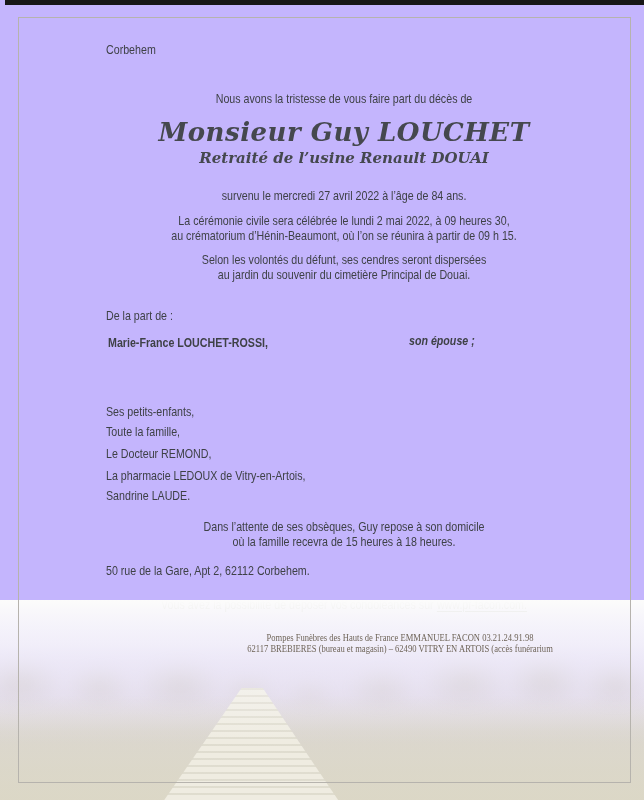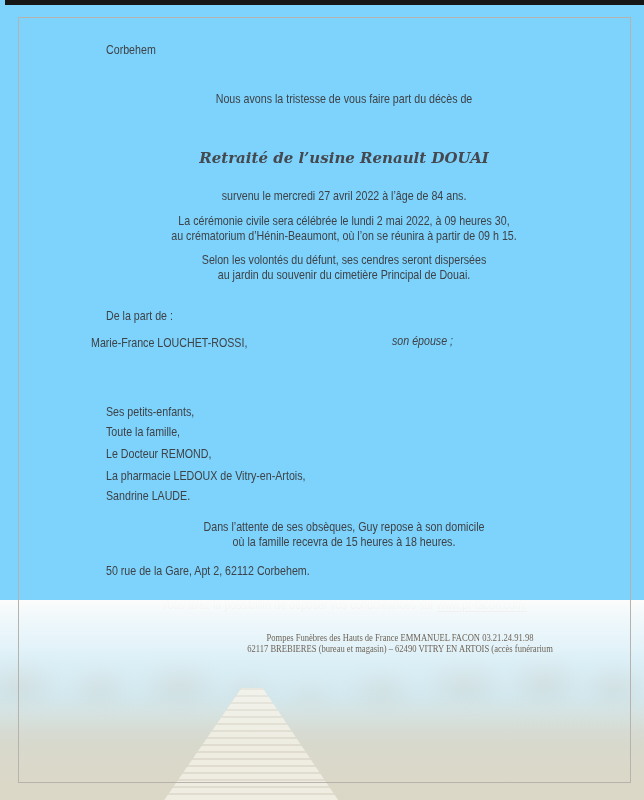--- a/index.html
+++ b/index.html
@@ -1,19 +1,19 @@
 <!DOCTYPE html>
 <html><head>
 <meta charset="utf-8">
 <style>
   html,body{margin:0;padding:0;background:#e8e8e8;}
   .card{
     position:relative;
     width:644px;height:800px;
-    background:#7dd3fc;
+    background:#c4b5fd;
     overflow:hidden;
     font-family:"Liberation Sans", sans-serif;
     color:#3e4146;
   }
   .scan-edge-top{position:absolute;top:0;left:5px;right:0;height:5px;background:#161616;}
   .inner-frame{
     position:absolute;left:18px;top:17px;width:611px;height:764px;
     border:1px solid #b6b3ad;pointer-events:none;z-index:5;
   }
   
@@ -46,21 +46,21 @@
   .left{left:106px;transform-origin:0 50%;white-space:nowrap;}
   .center{left:58px;width:572px;text-align:center;transform-origin:50% 50%;}
   .serif-title{
     left:58px;width:572px;text-align:center;
     font-family:"DejaVu Serif","Liberation Serif",serif;
     font-style:italic;font-weight:700;color:#45484e;
     transform:none;
   }
   .name-big{font-size:26px;line-height:28px;letter-spacing:.5px;}
   .name-sub{font-size:15px;line-height:17px;}
-  .row{position:absolute;left:91px;width:480px;}
+  .row{position:absolute;left:108px;width:480px;font-weight:bold;}
   .row .nm{display:inline-block;transform:scaleX(.82);transform-origin:0 50%;font-size:13px;line-height:14.5px;white-space:nowrap;}
   .row .rel{position:absolute;left:301px;bottom:0;font-style:italic;font-size:13px;line-height:14.5px;
     transform:scaleX(.82);transform-origin:0 50%;white-space:nowrap;}
   .stack .nm{display:block;}
   .url{text-decoration:underline;text-underline-offset:2px;}
   .prefix{margin-right:4px;}
   .footer{
     left:180px;width:440px;top:633px;text-align:center;z-index:6;
     font-family:"Liberation Serif",serif;font-size:9.5px;line-height:11px;color:#6e6458;
     transform:scaleX(.9);transform-origin:50% 50%;
@@ -80,20 +80,21 @@
     <div class="path"></div>
     <div class="fog"></div>
   </div>
 
   <div class="inner-frame"></div>
 
   <div class="abs t left" style="top:42px;">Corbehem</div>
 
   <div class="abs t center" style="top:91px;">Nous avons la tristesse de vous faire part du décès de</div>
 
+  <div class="abs serif-title name-big" style="top:118px;">Monsieur Guy LOUCHET</div>
 
   <div class="abs serif-title name-sub" style="top:150px;">Retraité de l’usine Renault DOUAI</div>
 
   <div class="abs t center" style="top:188px;">survenu le mercredi 27 avril 2022 à l’âge de 84 ans.</div>
 
   <div class="abs t center" style="top:213px;">
     <div>La cérémonie civile sera célébrée le lundi 2 mai 2022, à 09 heures 30,</div>
     <div>au crématorium d’Hénin-Beaumont, où l’on se réunira à partir de 09 h 15.</div>
   </div>
 

